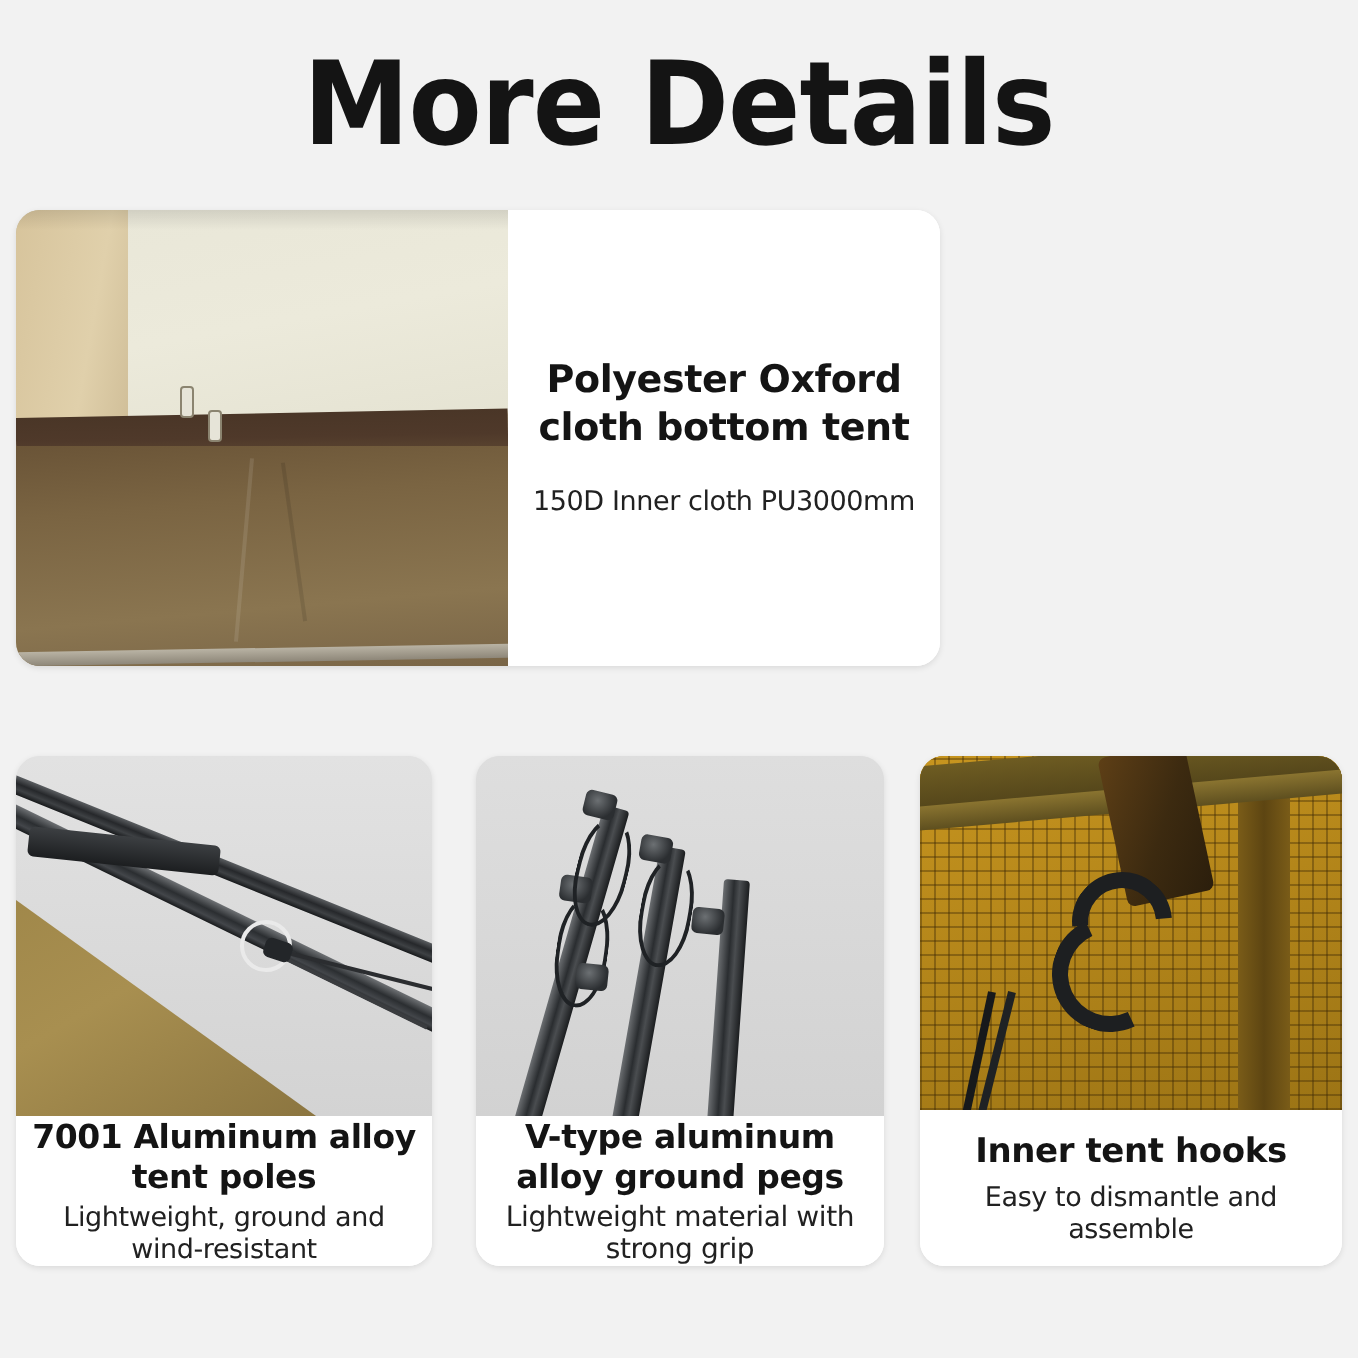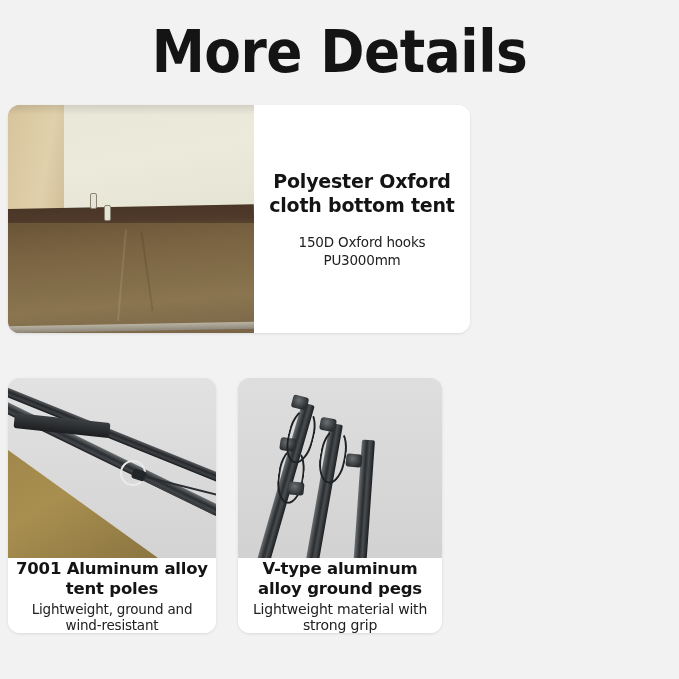--- a/index.html
+++ b/index.html
@@ -348,21 +348,21 @@
         <div class="ti-floor-crease1"></div>
         <div class="ti-floor-crease2"></div>
         <div class="ti-clip" style="left:82px; top:88px;"></div>
         <div class="ti-clip" style="left:96px; top:100px;"></div>
         <div class="ti-floor-edge"></div>
         <div class="ti-shadowtop"></div>
       </div>
     </div>
     <div class="caption">
       <div class="cap-title">Polyester Oxford cloth bottom tent</div>
-      <div class="cap-sub">150D Oxford hooks PU3000mm</div>
+      <div class="cap-sub">150D Inner cloth PU3000mm</div>
     </div>
   </div>
 
 
   <div class="card" id="card-poles">
     <div class="photo">
       <div class="pole-scene">
         <div class="ps-tent"></div>
         <div class="ps-pole-a"></div>
         <div class="ps-pole-b"></div>
@@ -394,14 +394,35 @@
         <div class="peg-head" style="left:50px; top:104px; transform: rotate(6deg);"></div>
         <div class="peg-head" style="left:108px; top:76px; transform: rotate(6deg);"></div>
       </div>
     </div>
     <div class="caption">
       <div class="cap-title">V-type aluminum alloy ground pegs</div>
       <div class="cap-sub">Lightweight material with strong grip</div>
     </div>
   </div>
 
+  <div class="card" id="card-hooks">
+    <div class="photo">
+      <div class="hook-scene">
+        <div class="hs-mesh"></div>
+        <div class="hs-seam-right"></div>
+        <div class="hs-top-band"></div>
+        <div class="hs-top-band2"></div>
+        <div class="hs-strap"></div>
+        <div class="hs-hook-body">
+          <div class="hs-hook-c1"></div>
+          <div class="hs-hook-c2"></div>
+        </div>
+        <div class="hs-cord1"></div>
+        <div class="hs-cord2"></div>
+      </div>
+    </div>
+    <div class="caption">
+      <div class="cap-title">Inner tent hooks</div>
+      <div class="cap-sub">Easy to dismantle and assemble</div>
+    </div>
+  </div>
 
 </div>
 
 </body></html>

